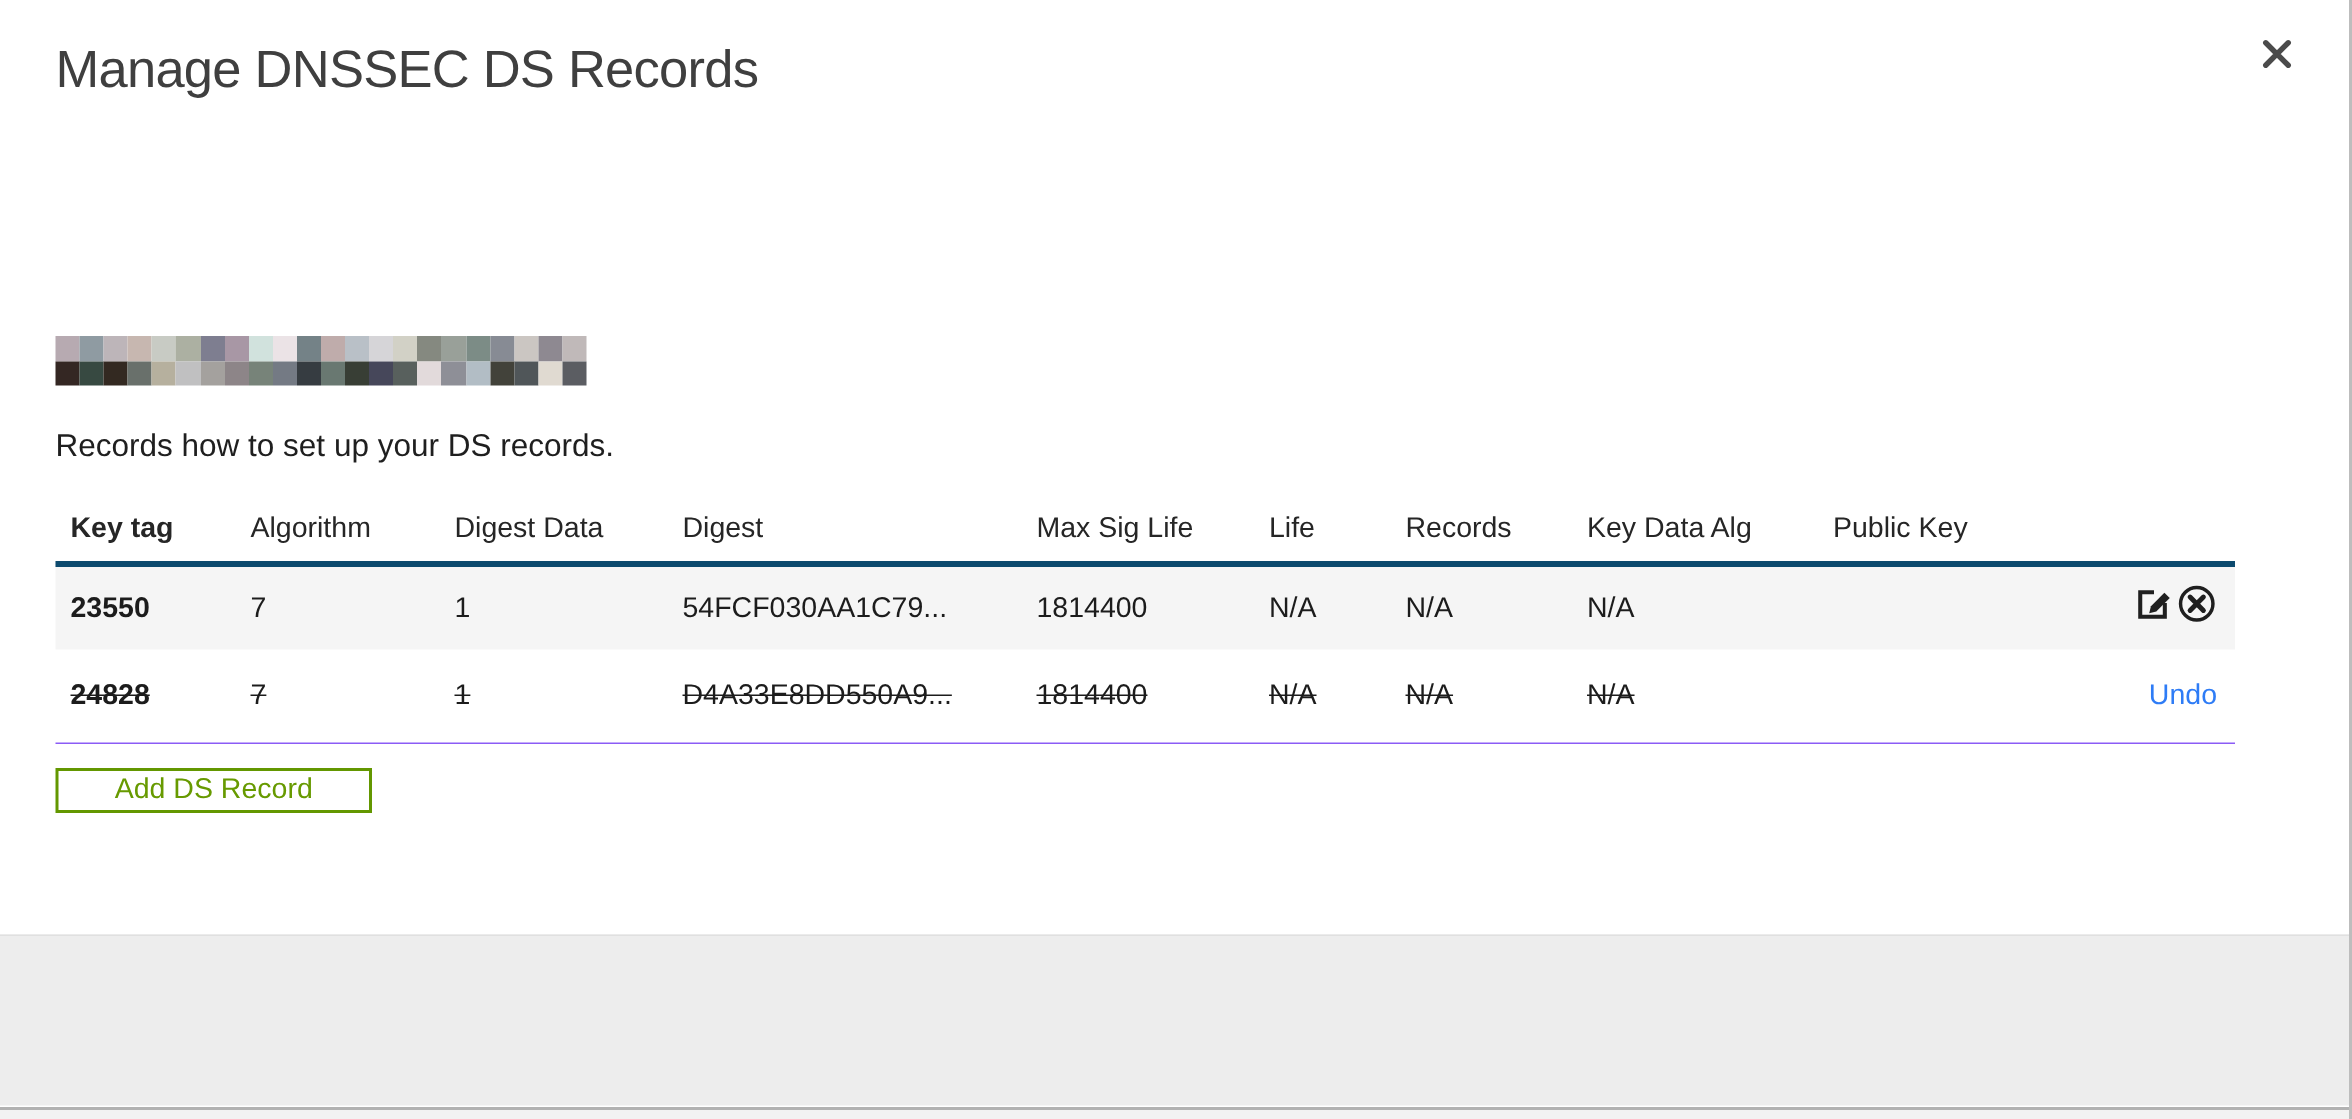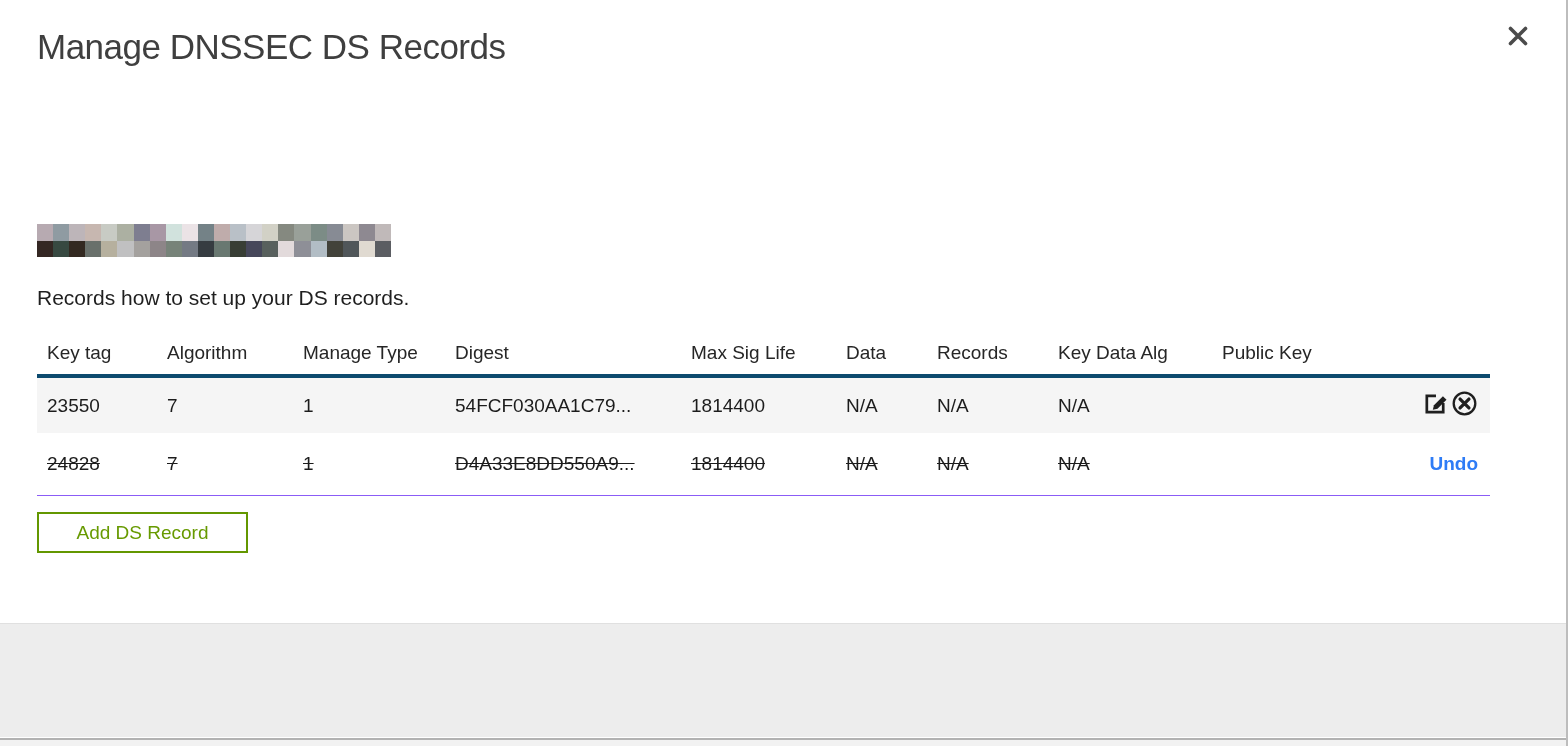--- a/index.html
+++ b/index.html
@@ -14,31 +14,31 @@
                display:flex; align-items:center; justify-content:center; cursor:pointer; }
 
   .redacted { position:absolute; left:37px; top:224px; width:354px; height:33px;
               display:grid; grid-template-columns:repeat(22,1fr); grid-template-rows:1fr 1fr; }
   .instruction { position:absolute; left:37px; top:286px; font-size:21px; color:#1f1f1f; }
 
   .ds-table { position:absolute; left:37px; top:331px; width:1453px; font-size:19px; color:#1c1c1c; }
   .t-row { display:grid;
            grid-template-columns:130px 136px 152px 236px 155px 91px 121px 164px 160px 1fr;
            align-items:center; }
-  .t-row > div:first-child { padding-left:10px; }
+  .t-row > div:first-child { padding-left:10px;font-weight:bold; }
   .t-head { height:43px; font-weight:400; color:#262626; }
   .t-r1 { height:59px; background:#f5f5f5; border-top:4px solid #0c4a6e; }
   .t-r2 { height:63px; border-bottom:1px solid #8b5cf6; }
   .t-r2 .cell-text { text-decoration:line-through; }
   .cell-actions { display:flex; justify-content:flex-end; align-items:center;
                   padding-right:12px; gap:2px; }
   .icon-btn { display:flex; align-items:center; cursor:pointer; }
-  .undo-link { color:#2e7cf6; cursor:pointer;font-weight:bold; }
+  .undo-link { color:#2e7cf6; cursor:pointer; }
 
-  .add-btn { position:absolute; left:37px; top:512px; width:211px; height:41px;
+  .add-btn { position:absolute; left:37px; top:512px; width:211px; height:30px;
              background:#fff; border:2px solid #639700; color:#679a00; font-size:19px;
              display:flex; align-items:center; justify-content:center; cursor:pointer; }
 
   .footer { position:absolute; left:0; top:623px; width:1568px; height:114px;
             background:#ededed; border-top:1px solid #e0e0e0; }
 
   .bottom-line { position:absolute; left:0; top:738px; width:1568px; height:2px; background:#b2b2b2; }
   .bottom-strip { position:absolute; left:0; top:740px; width:1568px; height:6px; background:#f2f2f2; }
 </style>
 </head>
@@ -102,24 +102,24 @@
       <div style="background: rgb(224, 218, 209);"></div>
       <div style="background: rgb(91, 93, 98);"></div>
     </div>
 
   <div class="instruction">Records how to set up your DS records.</div>
 
   <div class="ds-table">
     <div class="t-row t-head">
       <div>Key tag</div>
       <div>Algorithm</div>
-      <div>Manage Type</div>
+      <div>Digest Data</div>
       <div>Digest</div>
       <div>Max Sig Life</div>
-      <div>Data</div>
+      <div>Life</div>
       <div>Records</div>
       <div>Key Data Alg</div>
       <div>Public Key</div>
       <div></div>
     </div>
 
     <div class="t-row t-r1">
       <div class="cell-text">23550</div>
       <div class="cell-text">7</div>
       <div class="cell-text">1</div>

